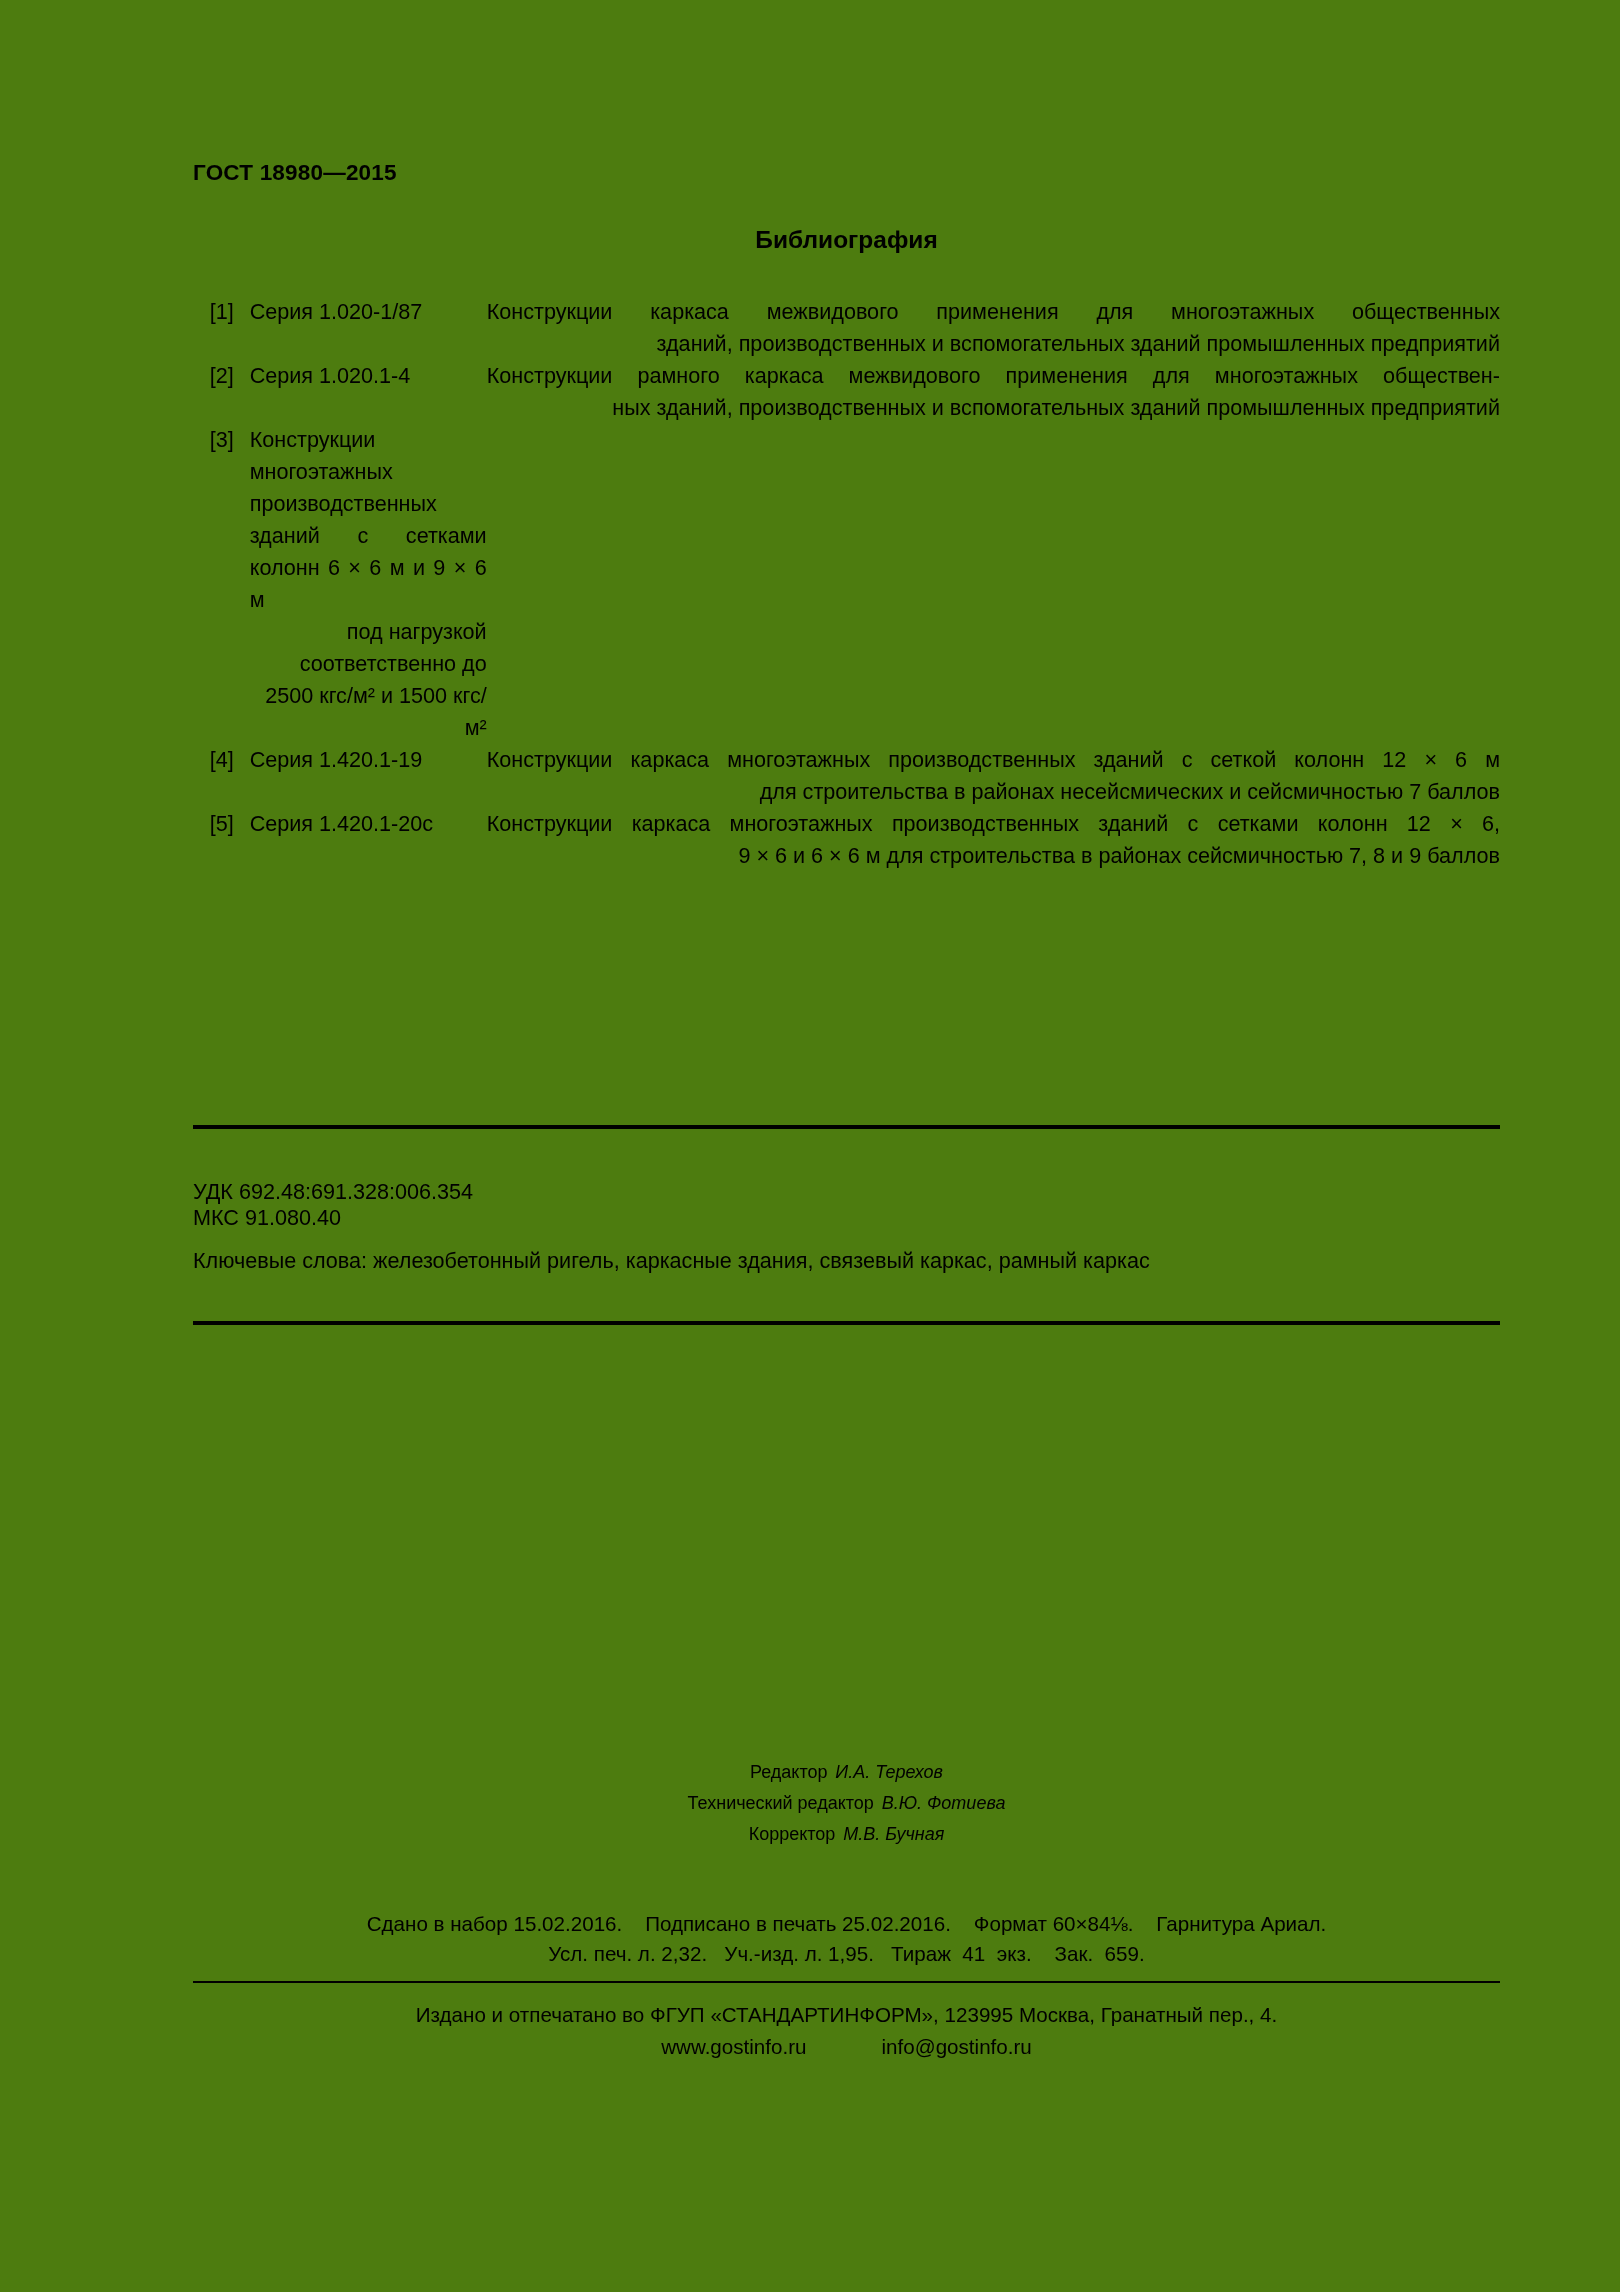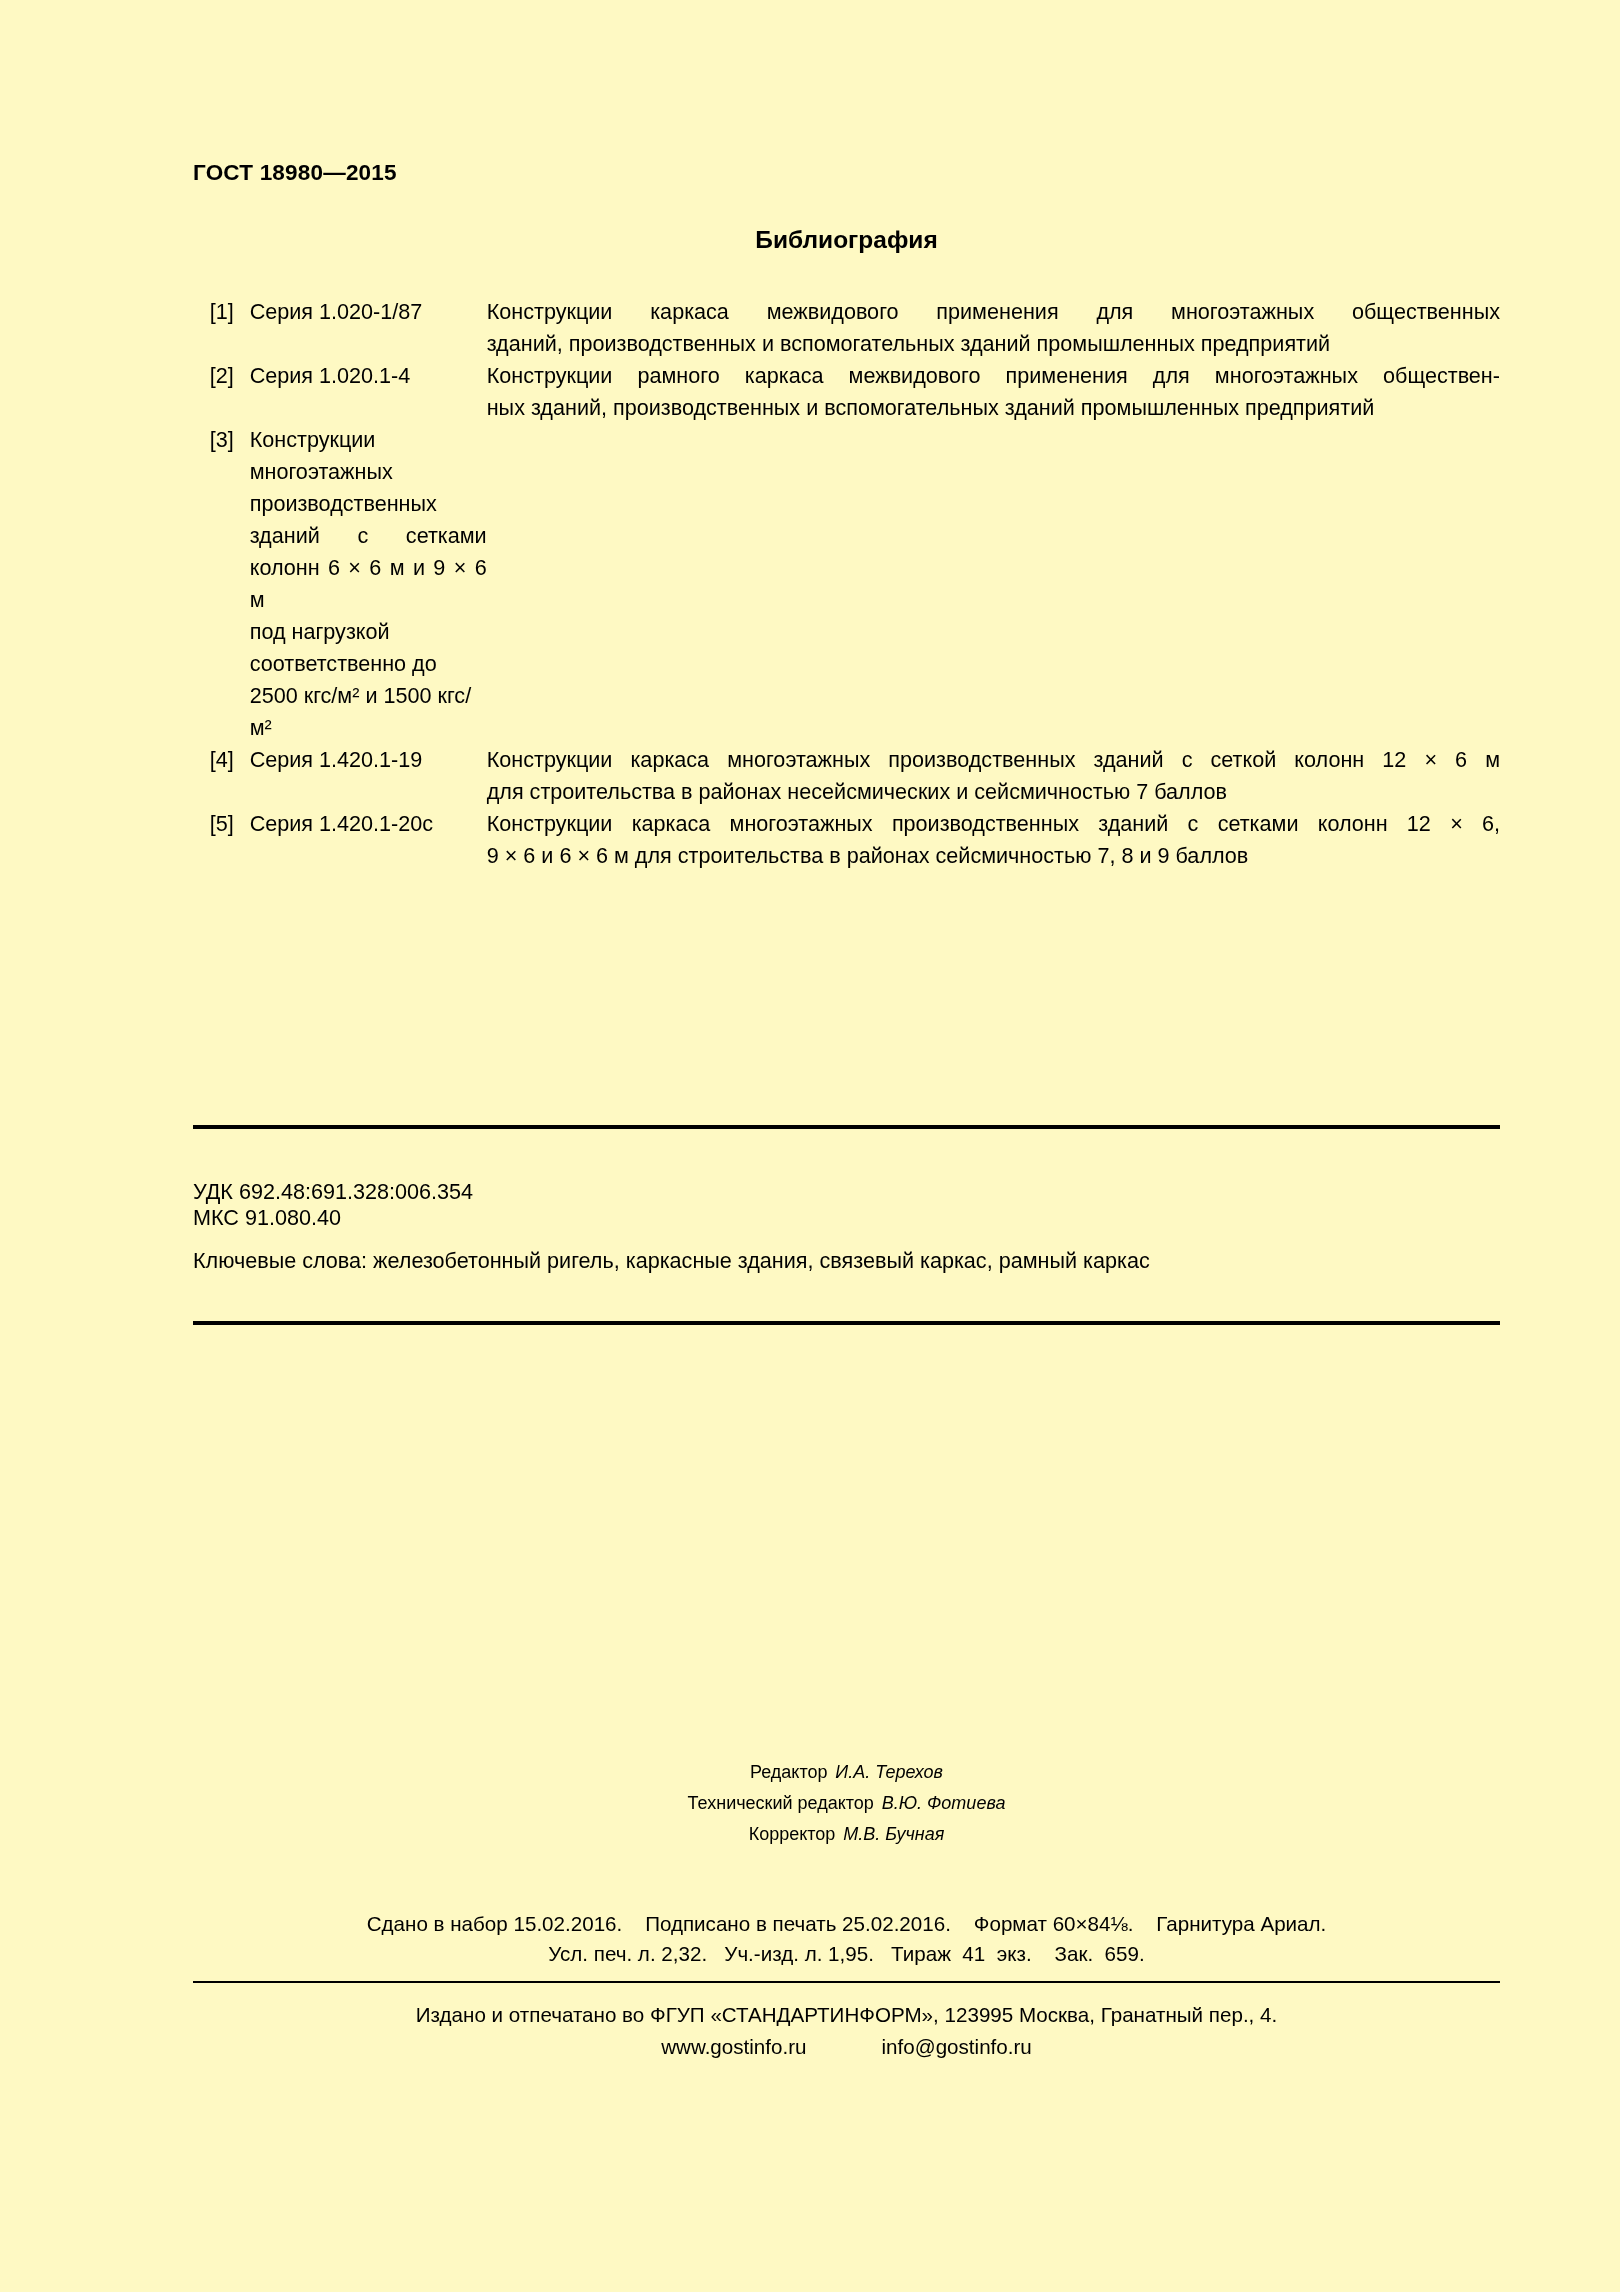--- a/index.html
+++ b/index.html
@@ -1,20 +1,20 @@
 <!DOCTYPE html>
 <html lang="ru"><head>
 <meta charset="utf-8">
 <style>
   html, body { margin: 0; padding: 0; background: #ffffff; }
   .page {
     position: relative;
     width: 1620px;
     height: 2293px;
-    background: #fef9c3;
+    background: #4d7c0f;
     color: #000000;
     font-family: "Liberation Sans", "DejaVu Sans", sans-serif;
     overflow: hidden;
   }
   .content {
     position: absolute;
     left: 193px;
     top: 0;
     width: 1307px;
     height: 100%;
@@ -49,21 +49,21 @@
     grid-template-columns: 40px 237px 1fr;
     padding-left: 16.7px;
   }
   .bib-num { white-space: nowrap; }
   .bib-series { white-space: nowrap; }
   .bib-desc { }
   .desc-line-justify {
     text-align: justify;
     text-align-last: justify;
   }
-  .desc-line-last { text-align: left; }
+  .desc-line-last { text-align: right; }
   .rule {
     position: absolute;
     left: 0;
     width: 100%;
     background: #000000;
   }
   .rule-top { top: 1125px; height: 3.9px; }
   .rule-mid { top: 1321px; height: 3.9px; }
   .rule-bottom { top: 1981px; height: 2px; }
   .class-row {

